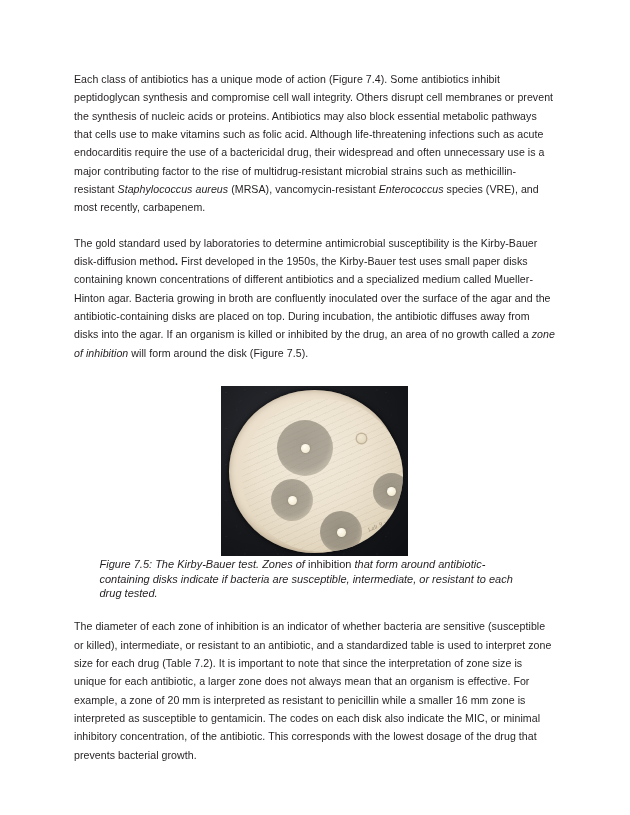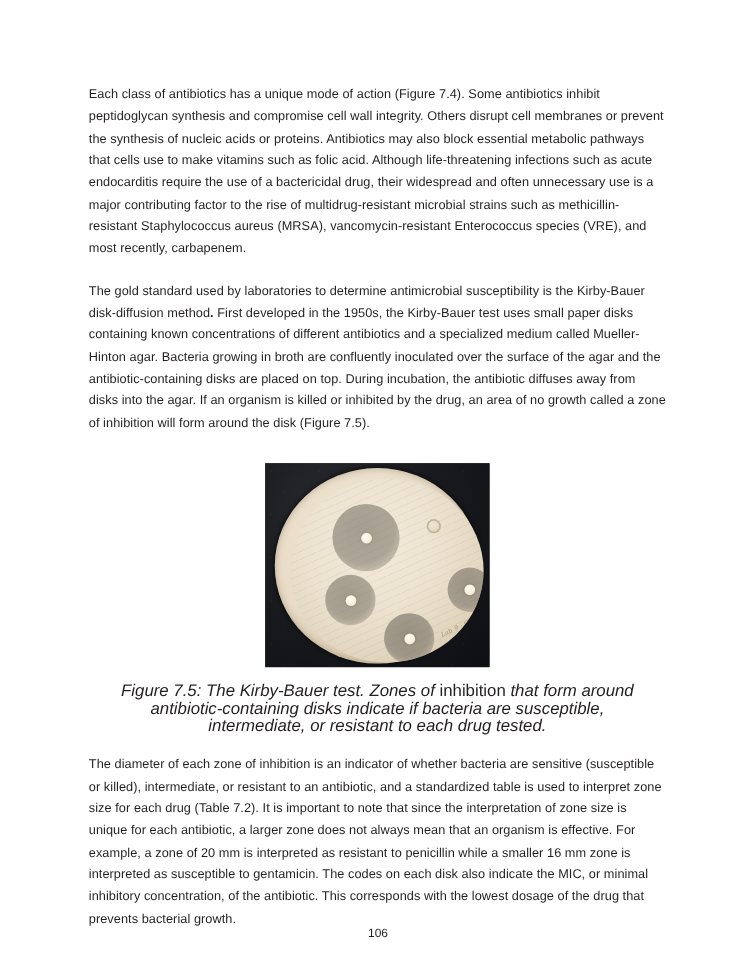--- a/index.html
+++ b/index.html
@@ -39,21 +39,21 @@
     text-align: left;
     color: #231f20;
     letter-spacing: 0.005em;
   }
 
   p.body-text + p.body-text,
   .figure-block + p.body-text {
     margin-top: 17px;
   }
 
-  .it { }
+  .it { font-style: italic; }
   .up { font-style: normal; }
   .bold-dot { font-weight: bold; }
 
   
   .figure-block {
     margin-top: 24px;
     width: 481px;
   }
 
   .figure-image-wrap {
@@ -217,24 +217,24 @@
     font-style: italic;
     font-size: 5px;
     color: rgba(96,80,60,0.55);
     transform: rotate(-26deg);
     transform-origin: left center;
     white-space: nowrap;
     letter-spacing: 0.3px;
   }
 
   .figure-caption {
-    margin-top: 12px;
-    width: 481px;
-    text-align: center;
-    font-size: 14px;
+    margin-top: 1px;
+    width: 481px;
+    text-align: left;
+    font-size: 11px;
     line-height: 14.4px;
     font-style: italic;
     color: #231f20;
   }
   .figure-caption .cap-inner {
     display: block;
     margin: 0 auto;
     width: 430px;
   }
 
@@ -287,14 +287,13 @@
 
       <div class="figure-caption">
         <span class="cap-inner"><span>Figure 7.5: The Kirby-Bauer test. Zones of </span><span class="up">inhibition</span><span> that form around antibiotic-containing disks indicate if bacteria are susceptible, intermediate, or resistant to each drug tested.</span></span>
       </div>
     </div>
 
     <p class="body-text">The diameter of each zone of inhibition is an indicator of whether bacteria are sensitive (susceptible or killed), intermediate, or resistant to an antibiotic, and a standardized table is used to interpret zone size for each drug (Table 7.2). It is important to note that since the interpretation of zone size is unique for each antibiotic, a larger zone does not always mean that an organism is effective. For example, a zone of 20 mm is interpreted as resistant to penicillin while a smaller 16 mm zone is interpreted as susceptible to gentamicin. The codes on each disk also indicate the MIC, or minimal inhibitory concentration, of the antibiotic. This corresponds with the lowest dosage of the drug that prevents bacterial growth.</p>
 
   </div>
 
-  <div class="page-number">106</div>
 </div>
 
 </body></html>

